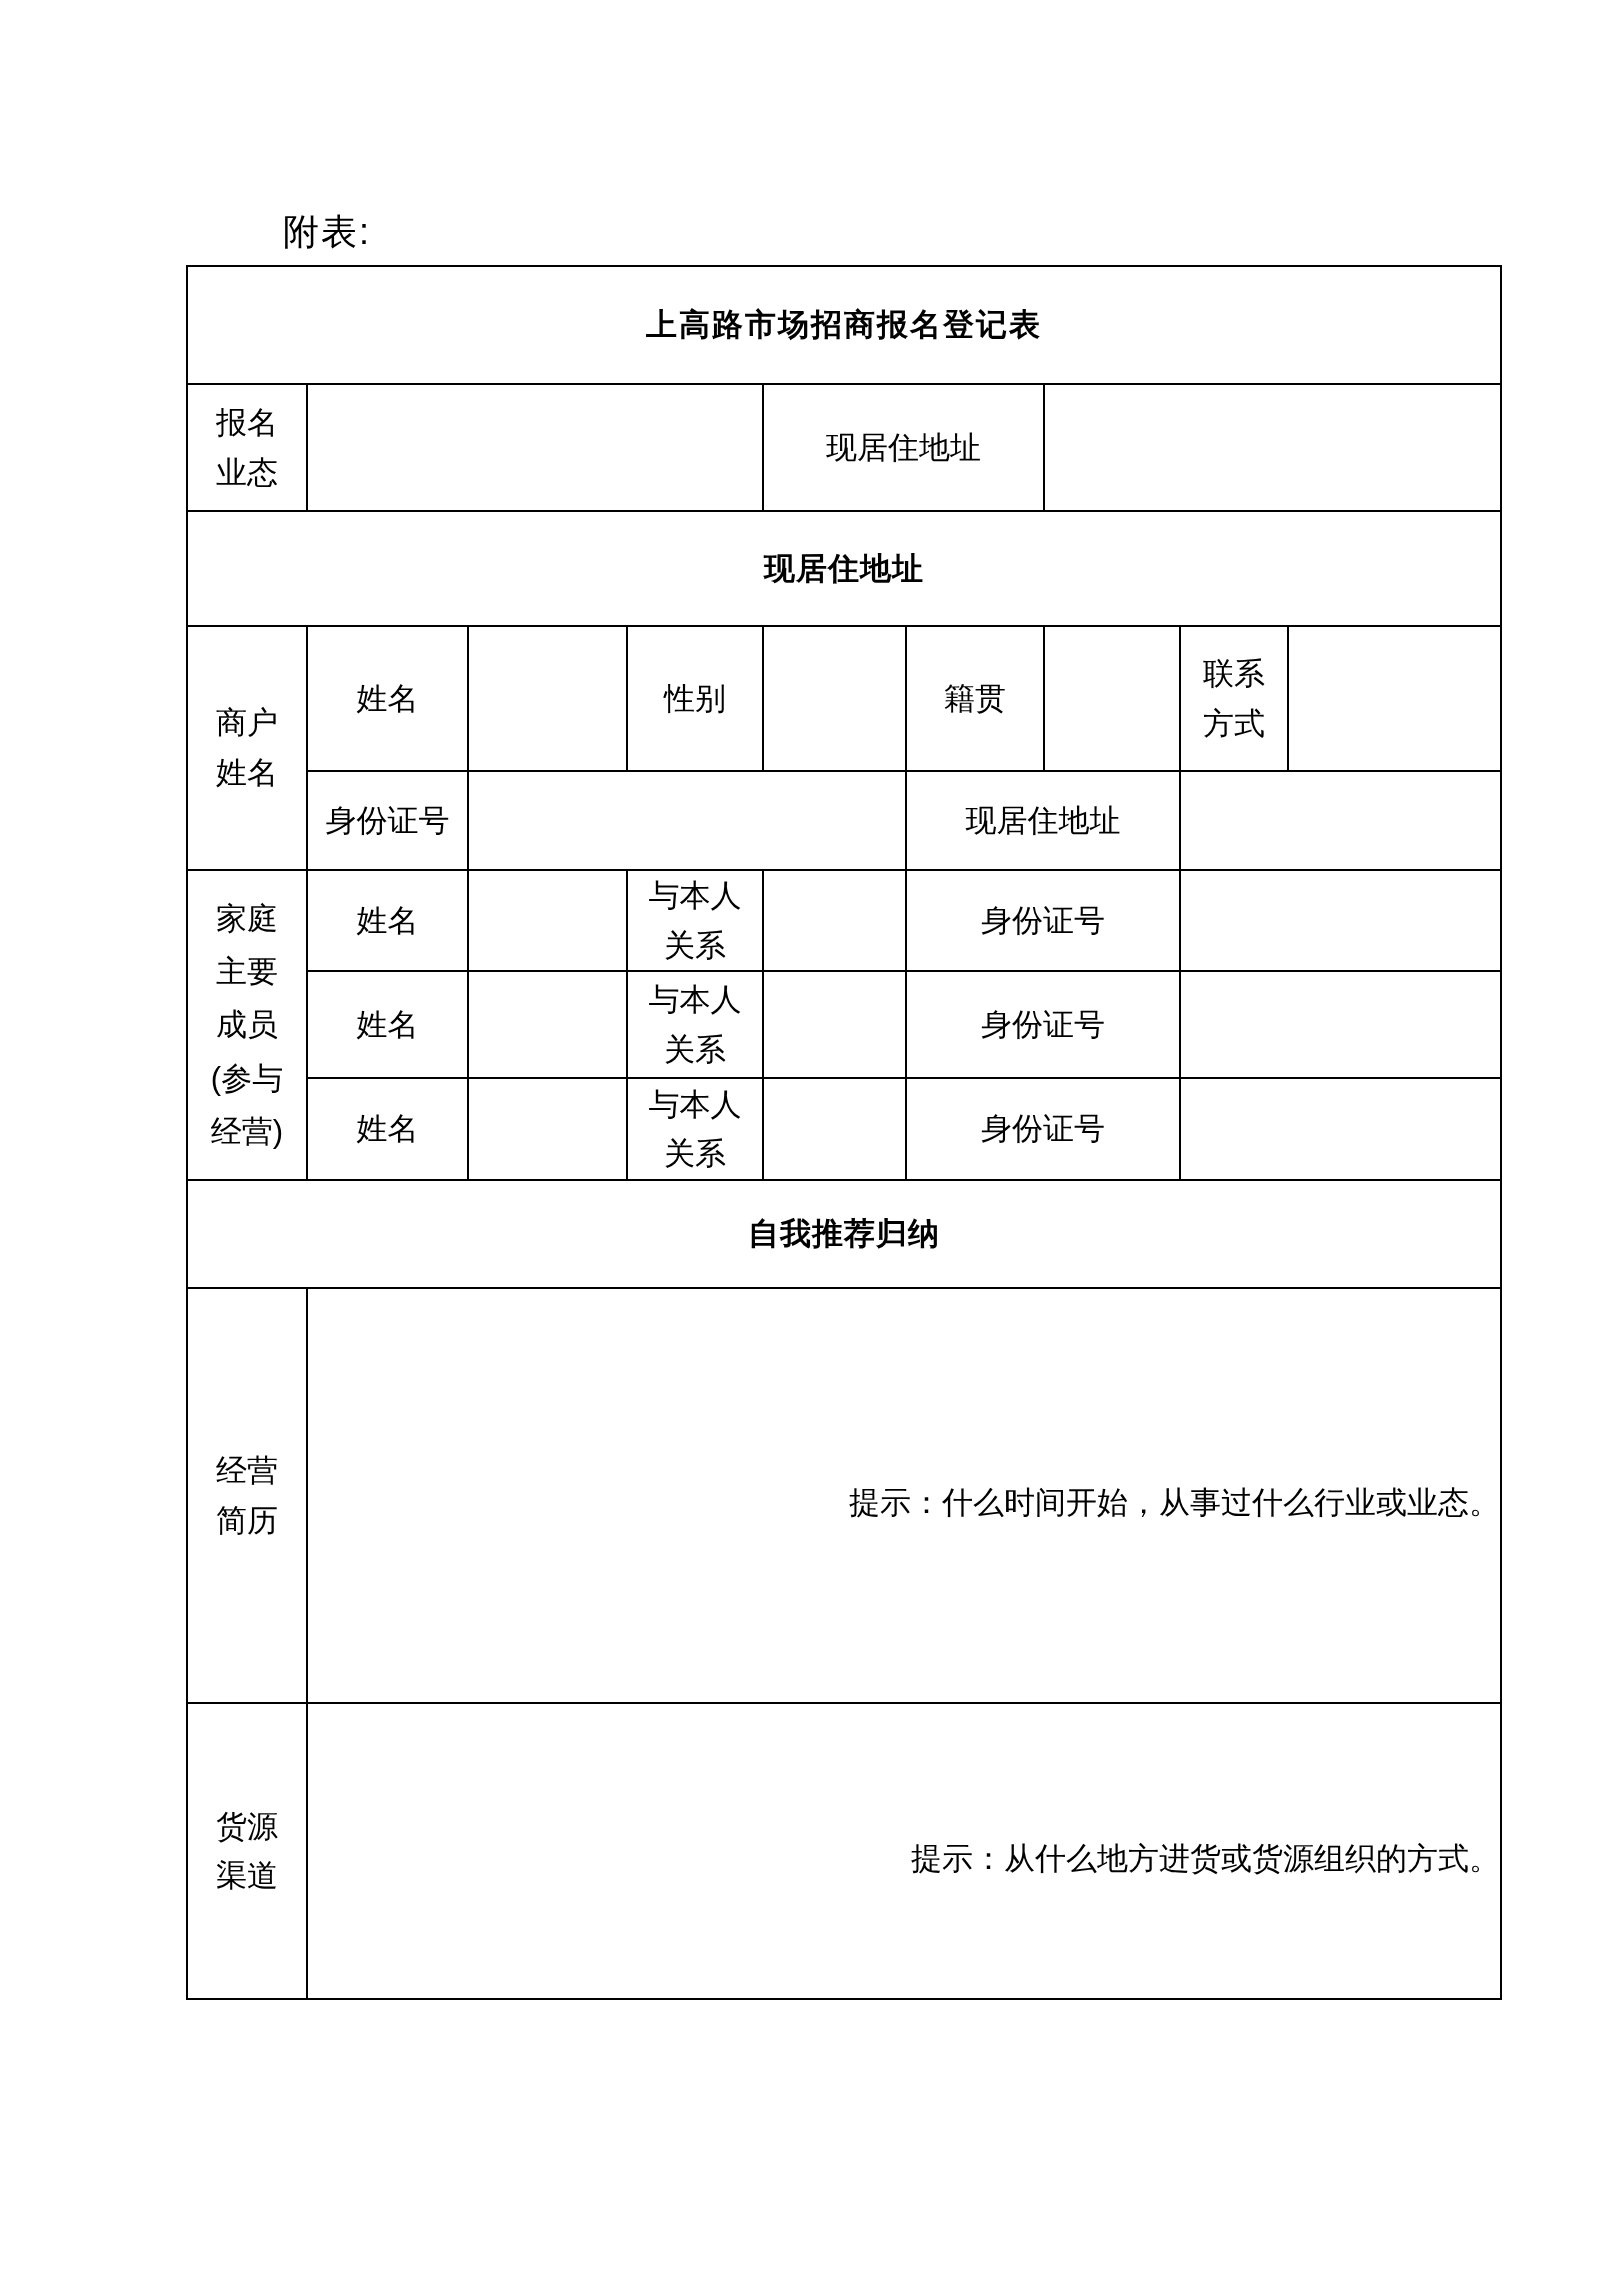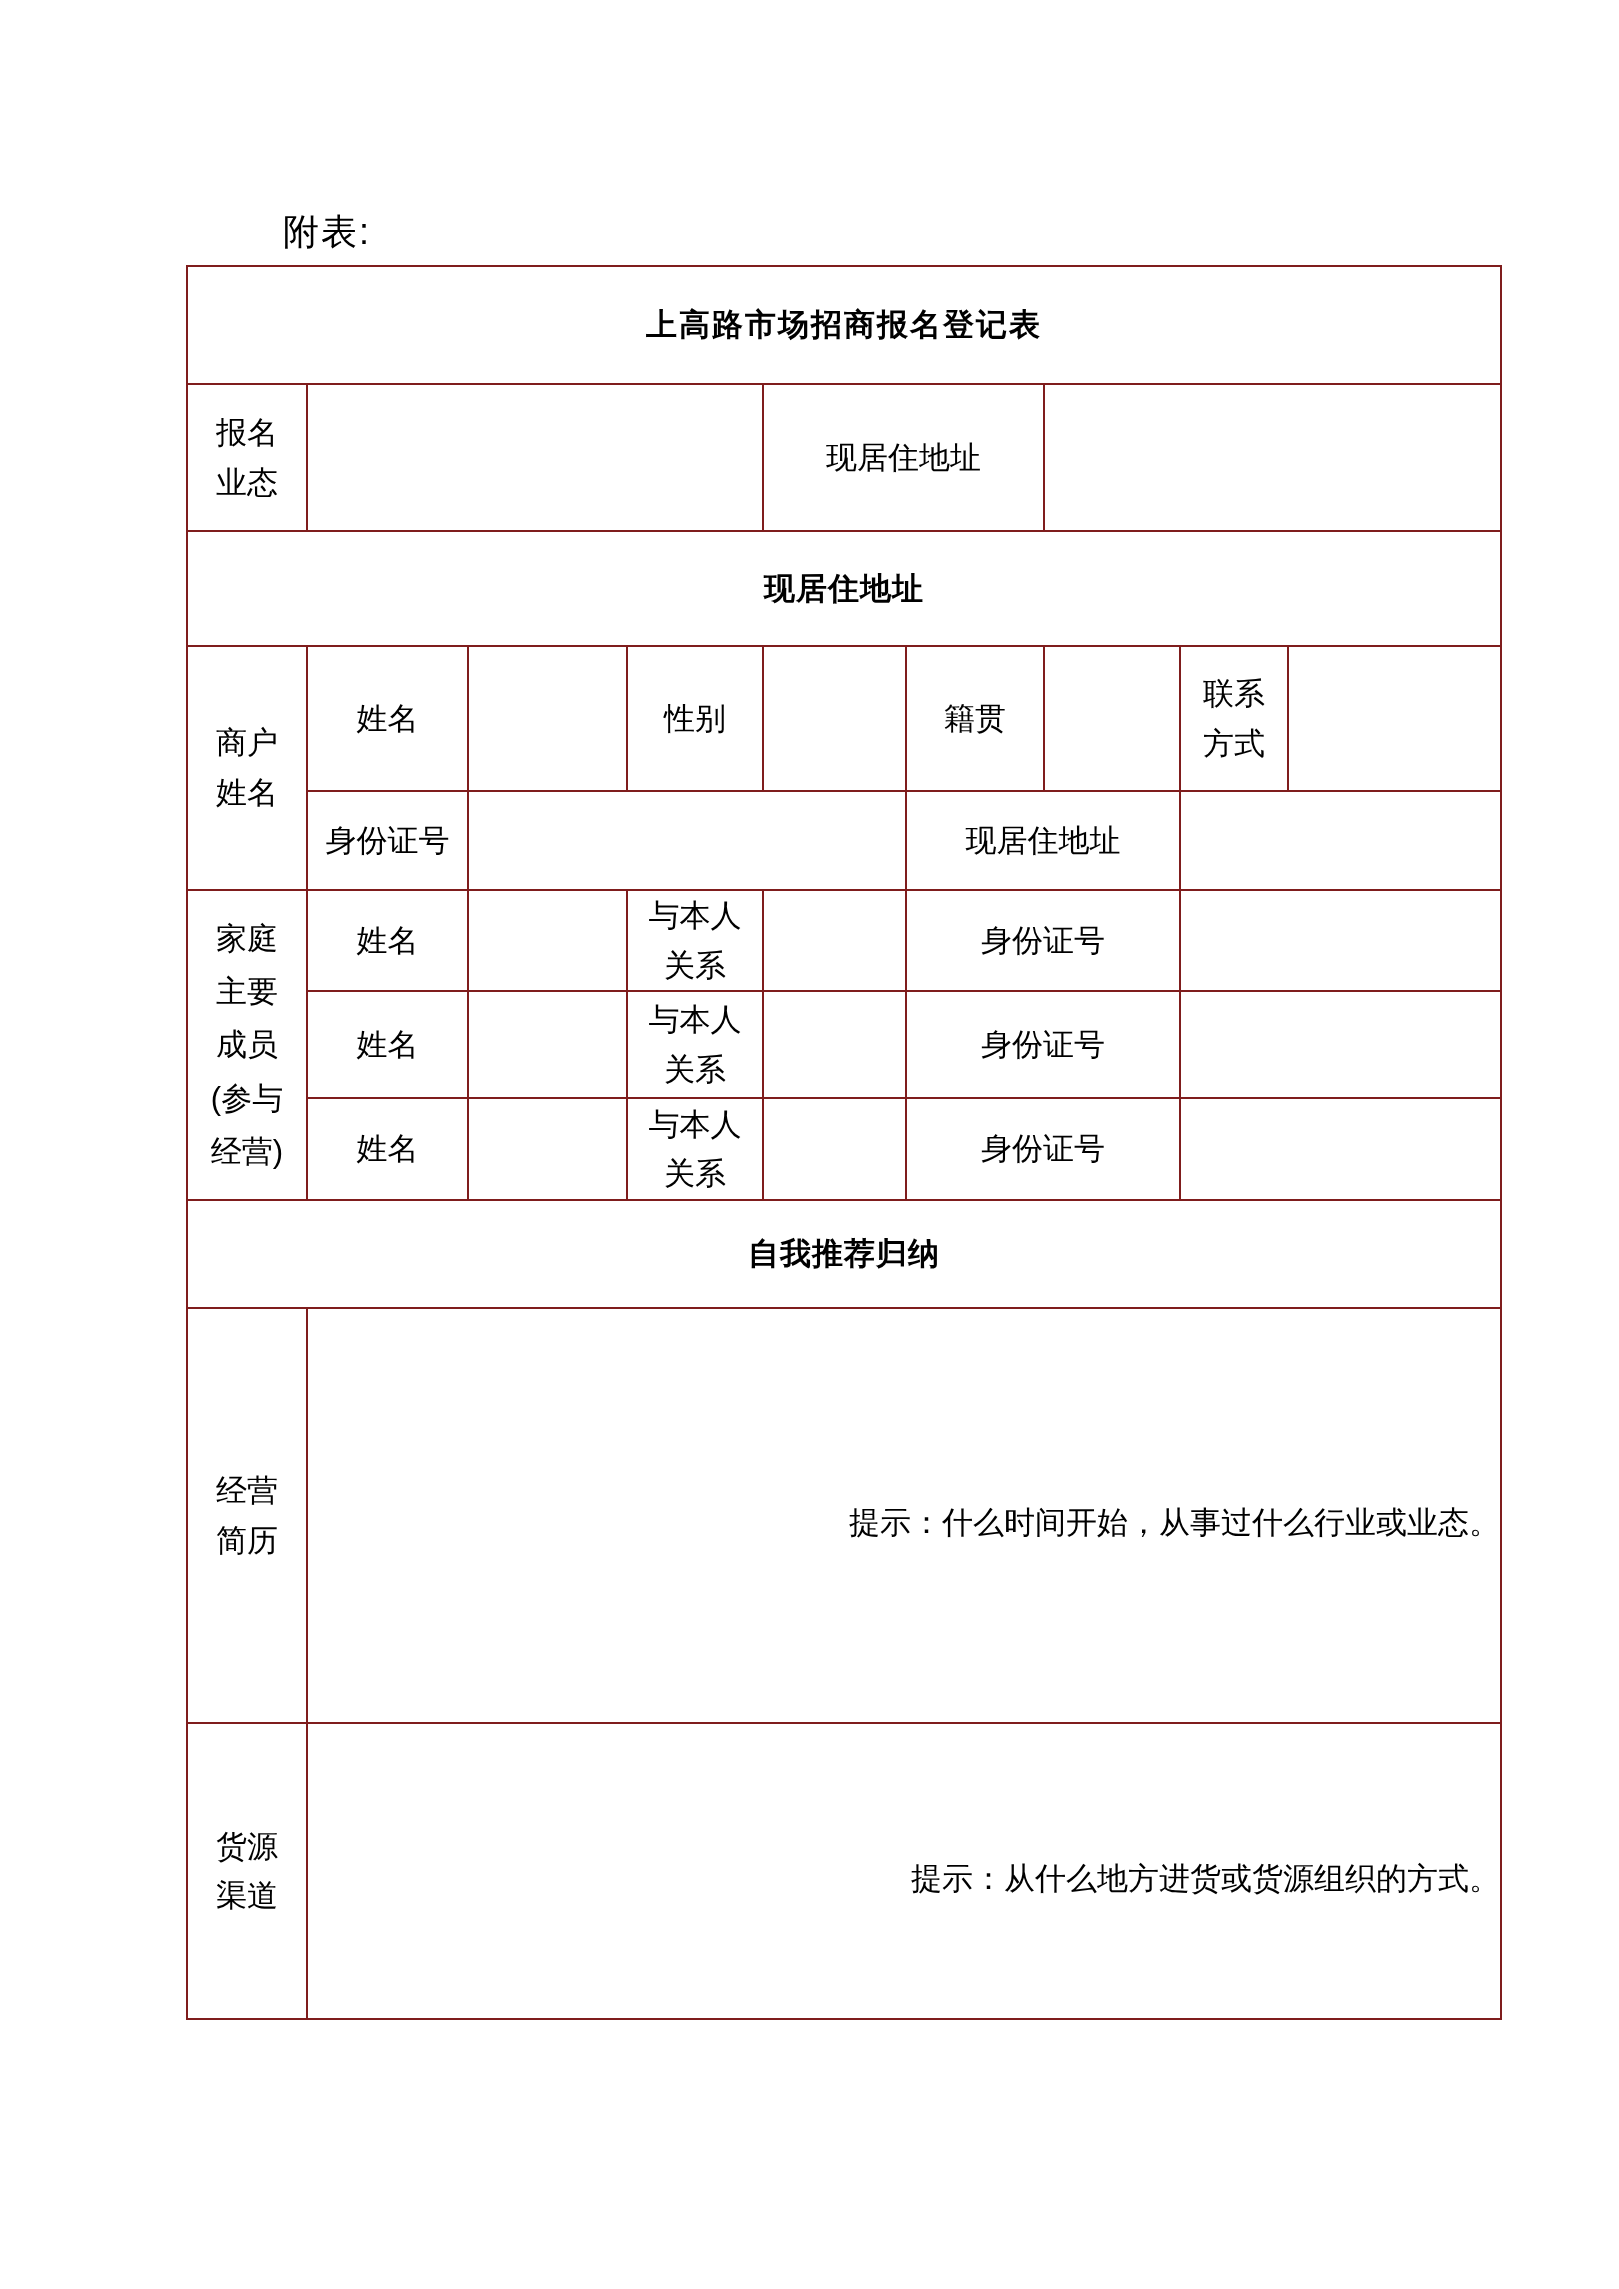--- a/index.html
+++ b/index.html
@@ -28,21 +28,21 @@
   }
   table.reg {
     position: absolute;
     left: 186px;
     top: 265px;
     width: 1313px;
     border-collapse: collapse;
     table-layout: fixed;
   }
   table.reg td {
-    border: 2px solid #7f1d1d;
+    border: 2px solid #000000;
     padding: 0;
     text-align: center;
     vertical-align: middle;
     font-size: 31px;
     color: #000000;
     overflow: hidden;
   }
   td.title-cell {
     font-size: 53px;
     font-weight: 700;
@@ -91,21 +91,21 @@
       <col style="width:136px">
       <col style="width:108px">
       <col style="width:213px">
     </colgroup>
 
     <tbody>
         <tr style="height:118px">
       <td colspan="9" class="title-cell">上高路市场招商报名登记表</td>
     </tr>
 
-    <tr style="height:147px">
+    <tr style="height:127px">
       <td class="stacked">报名
 业态</td>
       <td colspan="3"></td>
       <td colspan="2">现居住地址</td>
       <td colspan="3"></td>
     </tr>
 
     <tr style="height:115px">
       <td colspan="9" class="section-cell">现居住地址</td>
     </tr>

